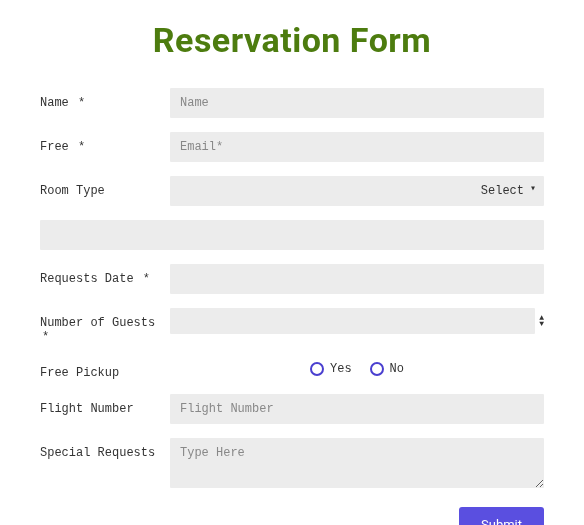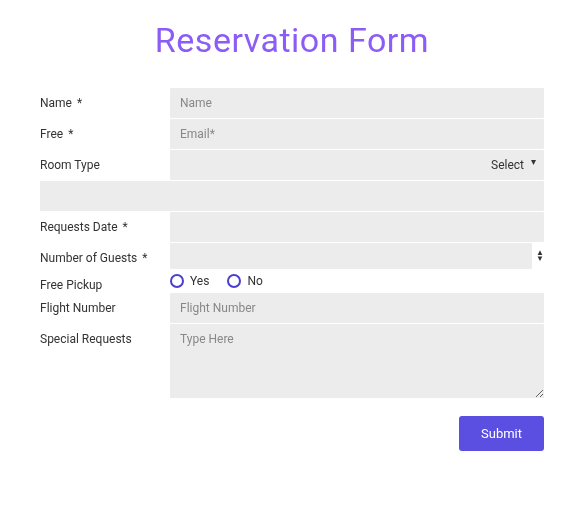--- a/index.html
+++ b/index.html
@@ -8,31 +8,32 @@
     background: #fff;
     width: 584px;
     height: 525px;
     overflow: hidden;
     padding: 0;
   }
   .container {
     padding: 20px 40px 0 40px;
   }
   h1 {
-    font-weight: 400;
+    font-weight: 700;
     font-size: 34px;
-    color: #8b5cf6;
+    color: #4d7c0f;
     text-align: center;
     margin-bottom: 28px;
     letter-spacing: 0.5px;
   }
   .form-row {
     display: flex;
     align-items: flex-start;
-    margin-bottom: 1px;
+    margin-bottom: 14px;
+    font-family: Liberation Mono, monospace;
   }
   .form-label {
     flex: 0 0 130px;
     font-size: 12px;
     color: #333;
     padding-top: 8px;
   }
   .form-control-wrap {
     flex: 1;
   }
@@ -91,40 +92,41 @@
     line-height: 6px;
     font-size: 8px;
     color: #333;
   }
   .spinner span { cursor: pointer; user-select:none; }
   .radio-group {
     display: flex;
     align-items: center;
     gap: 18px;
     padding-top: 4px;
+    justify-content: center;
   }
   .radio-item {
     display: flex;
     align-items: center;
     gap: 6px;
     cursor: pointer;
   }
   .radio-circle {
     width: 14px;
     height: 14px;
     border: 2px solid #4a3fcf;
     border-radius: 50%;
     display: inline-block;
   }
   .radio-label {
     font-size: 12px;
     color: #333;
   }
   textarea {
-    height: 74px;
+    height: 50px;
     resize: both;
   }
   .submit-row {
     display: flex;
     justify-content: flex-end;
     margin-top: 14px;
   }
   .submit-btn {
     background: #5a4fe0;
     color: #fff;

